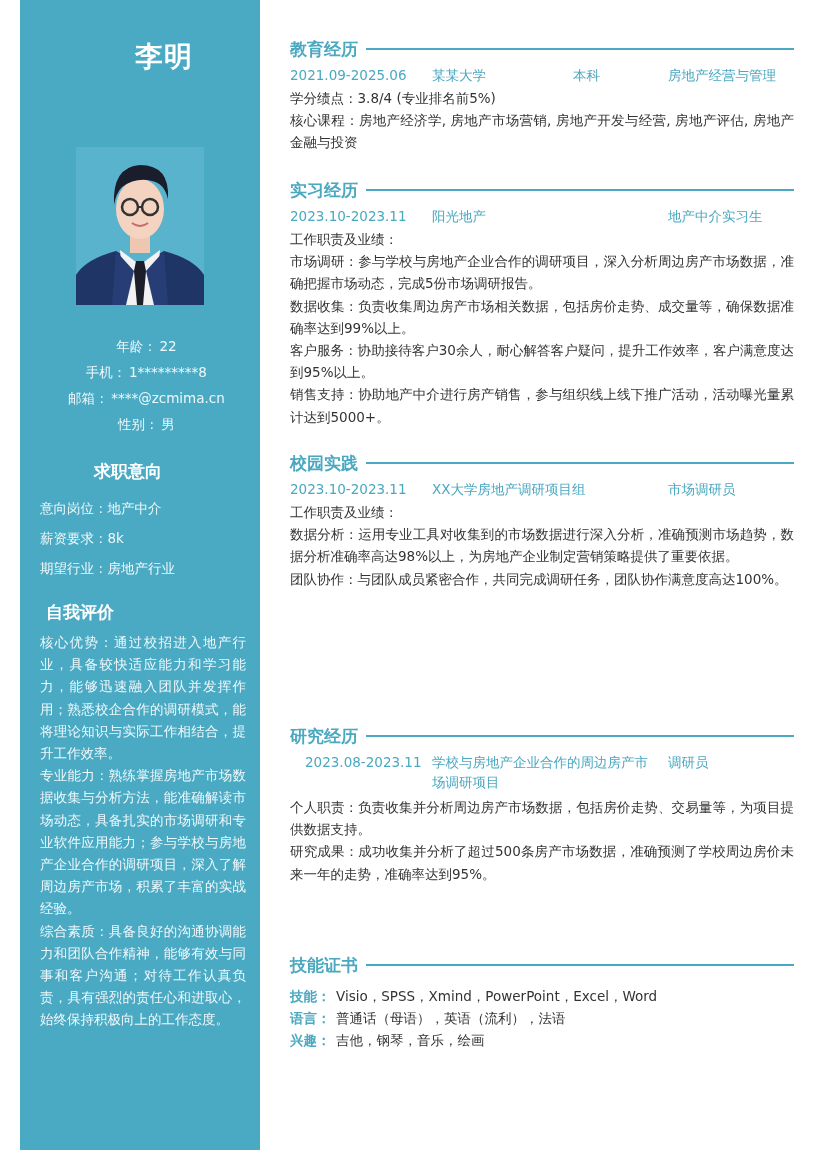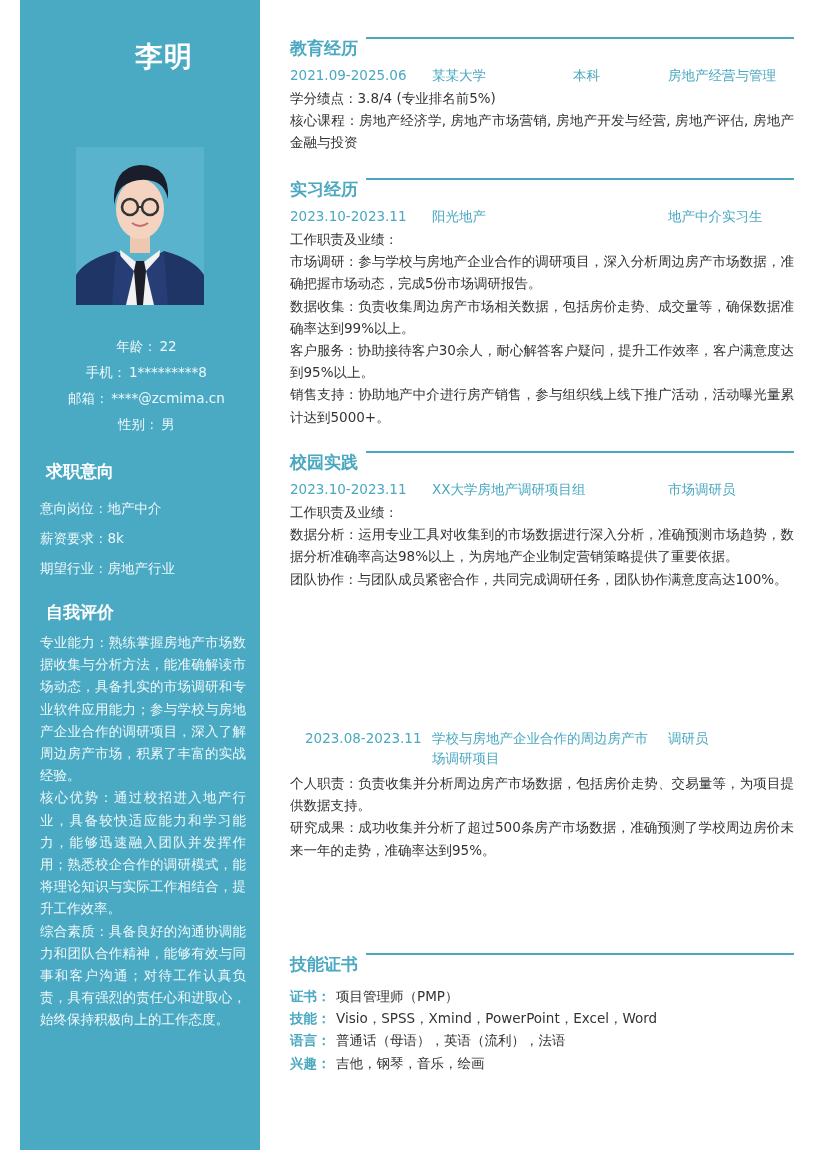--- a/index.html
+++ b/index.html
@@ -25,21 +25,21 @@
     .side-title {
       position: absolute; left: 26px; font-size: 17px; font-weight: bold; color: #fff;
     }
     .intent { position: absolute; left: 20px; top: 493px; width: 210px; }
     .intent .row { font-size: 13.5px; height: 30px; line-height: 30px; color: #eef8fb; white-space: nowrap; }
     .self { position: absolute; left: 20px; top: 631px; width: 206px; font-size: 13.5px; line-height: 22.2px; color: #eef8fb; text-align: justify; }
     .self p { margin: 0; }
 
     .main { position: absolute; left: 290px; top: 0; width: 504px; }
     .section { position: absolute; left: 0; width: 504px; }
-    .sec-head { display: flex; align-items: flex-start; height: 24px; }
+    .sec-head { display: flex; align-items: center; height: 24px; }
     .sec-title { font-size: 17px; font-weight: bold; color: #4aa8c0; white-space: nowrap; margin-right: 8px; }
     .sec-line { flex: 1; height: 2px; background: #4aa8c0; }
     .meta { position: relative; height: 22px; font-size: 13.5px; color: #4aa8c0; margin-top: 4px; white-space: nowrap; }
     .meta span { position: absolute; top: 2px; }
     .body-text { font-size: 13.5px; line-height: 22.2px; color: #333; text-align: justify; }
     .body-text p { margin: 0; }
 
     .skills .row { font-size: 13.5px; line-height: 22.2px; color: #333; white-space: nowrap; }
     .skills .lbl { color: #4aa8c0; font-weight: bold; display: inline-block; width: 46px; }
   </style>
@@ -84,31 +84,31 @@
       <span class="k">手机：</span><span>1*********8</span>
     </div>
     <div class="info-row">
       <span class="k">邮箱：</span><span>****@zcmima.cn</span>
     </div>
     <div class="info-row">
       <span class="k">性别：</span><span>男</span>
     </div>
   </div>
 
-  <div class="side-title" style="top:460px;">求职意向</div>
+  <div class="side-title" style="top:460px;margin-left:48px;">求职意向</div>
   <div class="intent">
     <div class="row"><span>意向岗位：</span><span>地产中介</span></div>
     <div class="row"><span>薪资要求：</span><span>8k</span></div>
     <div class="row"><span>期望行业：</span><span>房地产行业</span></div>
   </div>
 
   <div class="side-title" style="top:601px;font-family:Liberation Mono, monospace;">自我评价</div>
   <div class="self">
+    <p>核心优势：通过校招进入地产行业，具备较快适应能力和学习能力，能够迅速融入团队并发挥作用；熟悉校企合作的调研模式，能将理论知识与实际工作相结合，提升工作效率。</p>
     <p>专业能力：熟练掌握房地产市场数据收集与分析方法，能准确解读市场动态，具备扎实的市场调研和专业软件应用能力；参与学校与房地产企业合作的调研项目，深入了解周边房产市场，积累了丰富的实战经验。</p>
-    <p>核心优势：通过校招进入地产行业，具备较快适应能力和学习能力，能够迅速融入团队并发挥作用；熟悉校企合作的调研模式，能将理论知识与实际工作相结合，提升工作效率。</p>
     <p>综合素质：具备良好的沟通协调能力和团队合作精神，能够有效与同事和客户沟通；对待工作认真负责，具有强烈的责任心和进取心，始终保持积极向上的工作态度。</p>
   </div>
 </div>
 
 <div class="main">
 
   <div class="section" style="top:37px;">
     <div class="sec-head">
       <span class="sec-title">教育经历</span>
       <span class="sec-line"></span>
@@ -155,37 +155,40 @@
       <span style="left:378px">市场调研员</span>
     </div>
     <div class="body-text">
       <p>工作职责及业绩：</p>
       <p>数据分析：运用专业工具对收集到的市场数据进行深入分析，准确预测市场趋势，数据分析准确率高达98%以上，为房地产企业制定营销策略提供了重要依据。</p>
       <p>团队协作：与团队成员紧密合作，共同完成调研任务，团队协作满意度高达100%。</p>
     </div>
   </div>
 
   <div class="section" style="top:724px;">
+    <div class="sec-head">
+      <span class="sec-title">研究经历</span>
+      <span class="sec-line"></span>
+    </div>
     <div class="meta" style="height:44px;">
       <span style="left:15px">2023.08-2023.11</span>
       <span style="left:142px">学校与房地产企业合作的周边房产市</span>
       <span style="left:142px; top:22px;">场调研项目</span>
       <span style="left:378px">调研员</span>
     </div>
     <div class="body-text">
       <p>个人职责：负责收集并分析周边房产市场数据，包括房价走势、交易量等，为项目提供数据支持。</p>
       <p>研究成果：成功收集并分析了超过500条房产市场数据，准确预测了学校周边房价未来一年的走势，准确率达到95%。</p>
     </div>
   </div>
 
   <div class="section skills" style="top:953px;">
     <div class="sec-head">
       <span class="sec-title">技能证书</span>
       <span class="sec-line"></span>
     </div>
     <div style="margin-top:8px;">
-      <div class="row"><span class="lbl">证书：</span><span>项目管理师（PMP）</span></div>
       <div class="row"><span class="lbl">技能：</span><span>Visio，SPSS，Xmind，PowerPoint，Excel，Word</span></div>
       <div class="row"><span class="lbl">语言：</span><span>普通话（母语），英语（流利），法语</span></div>
       <div class="row"><span class="lbl">兴趣：</span><span>吉他，钢琴，音乐，绘画</span></div>
     </div>
   </div>
 </div>
 
 </body></html>

